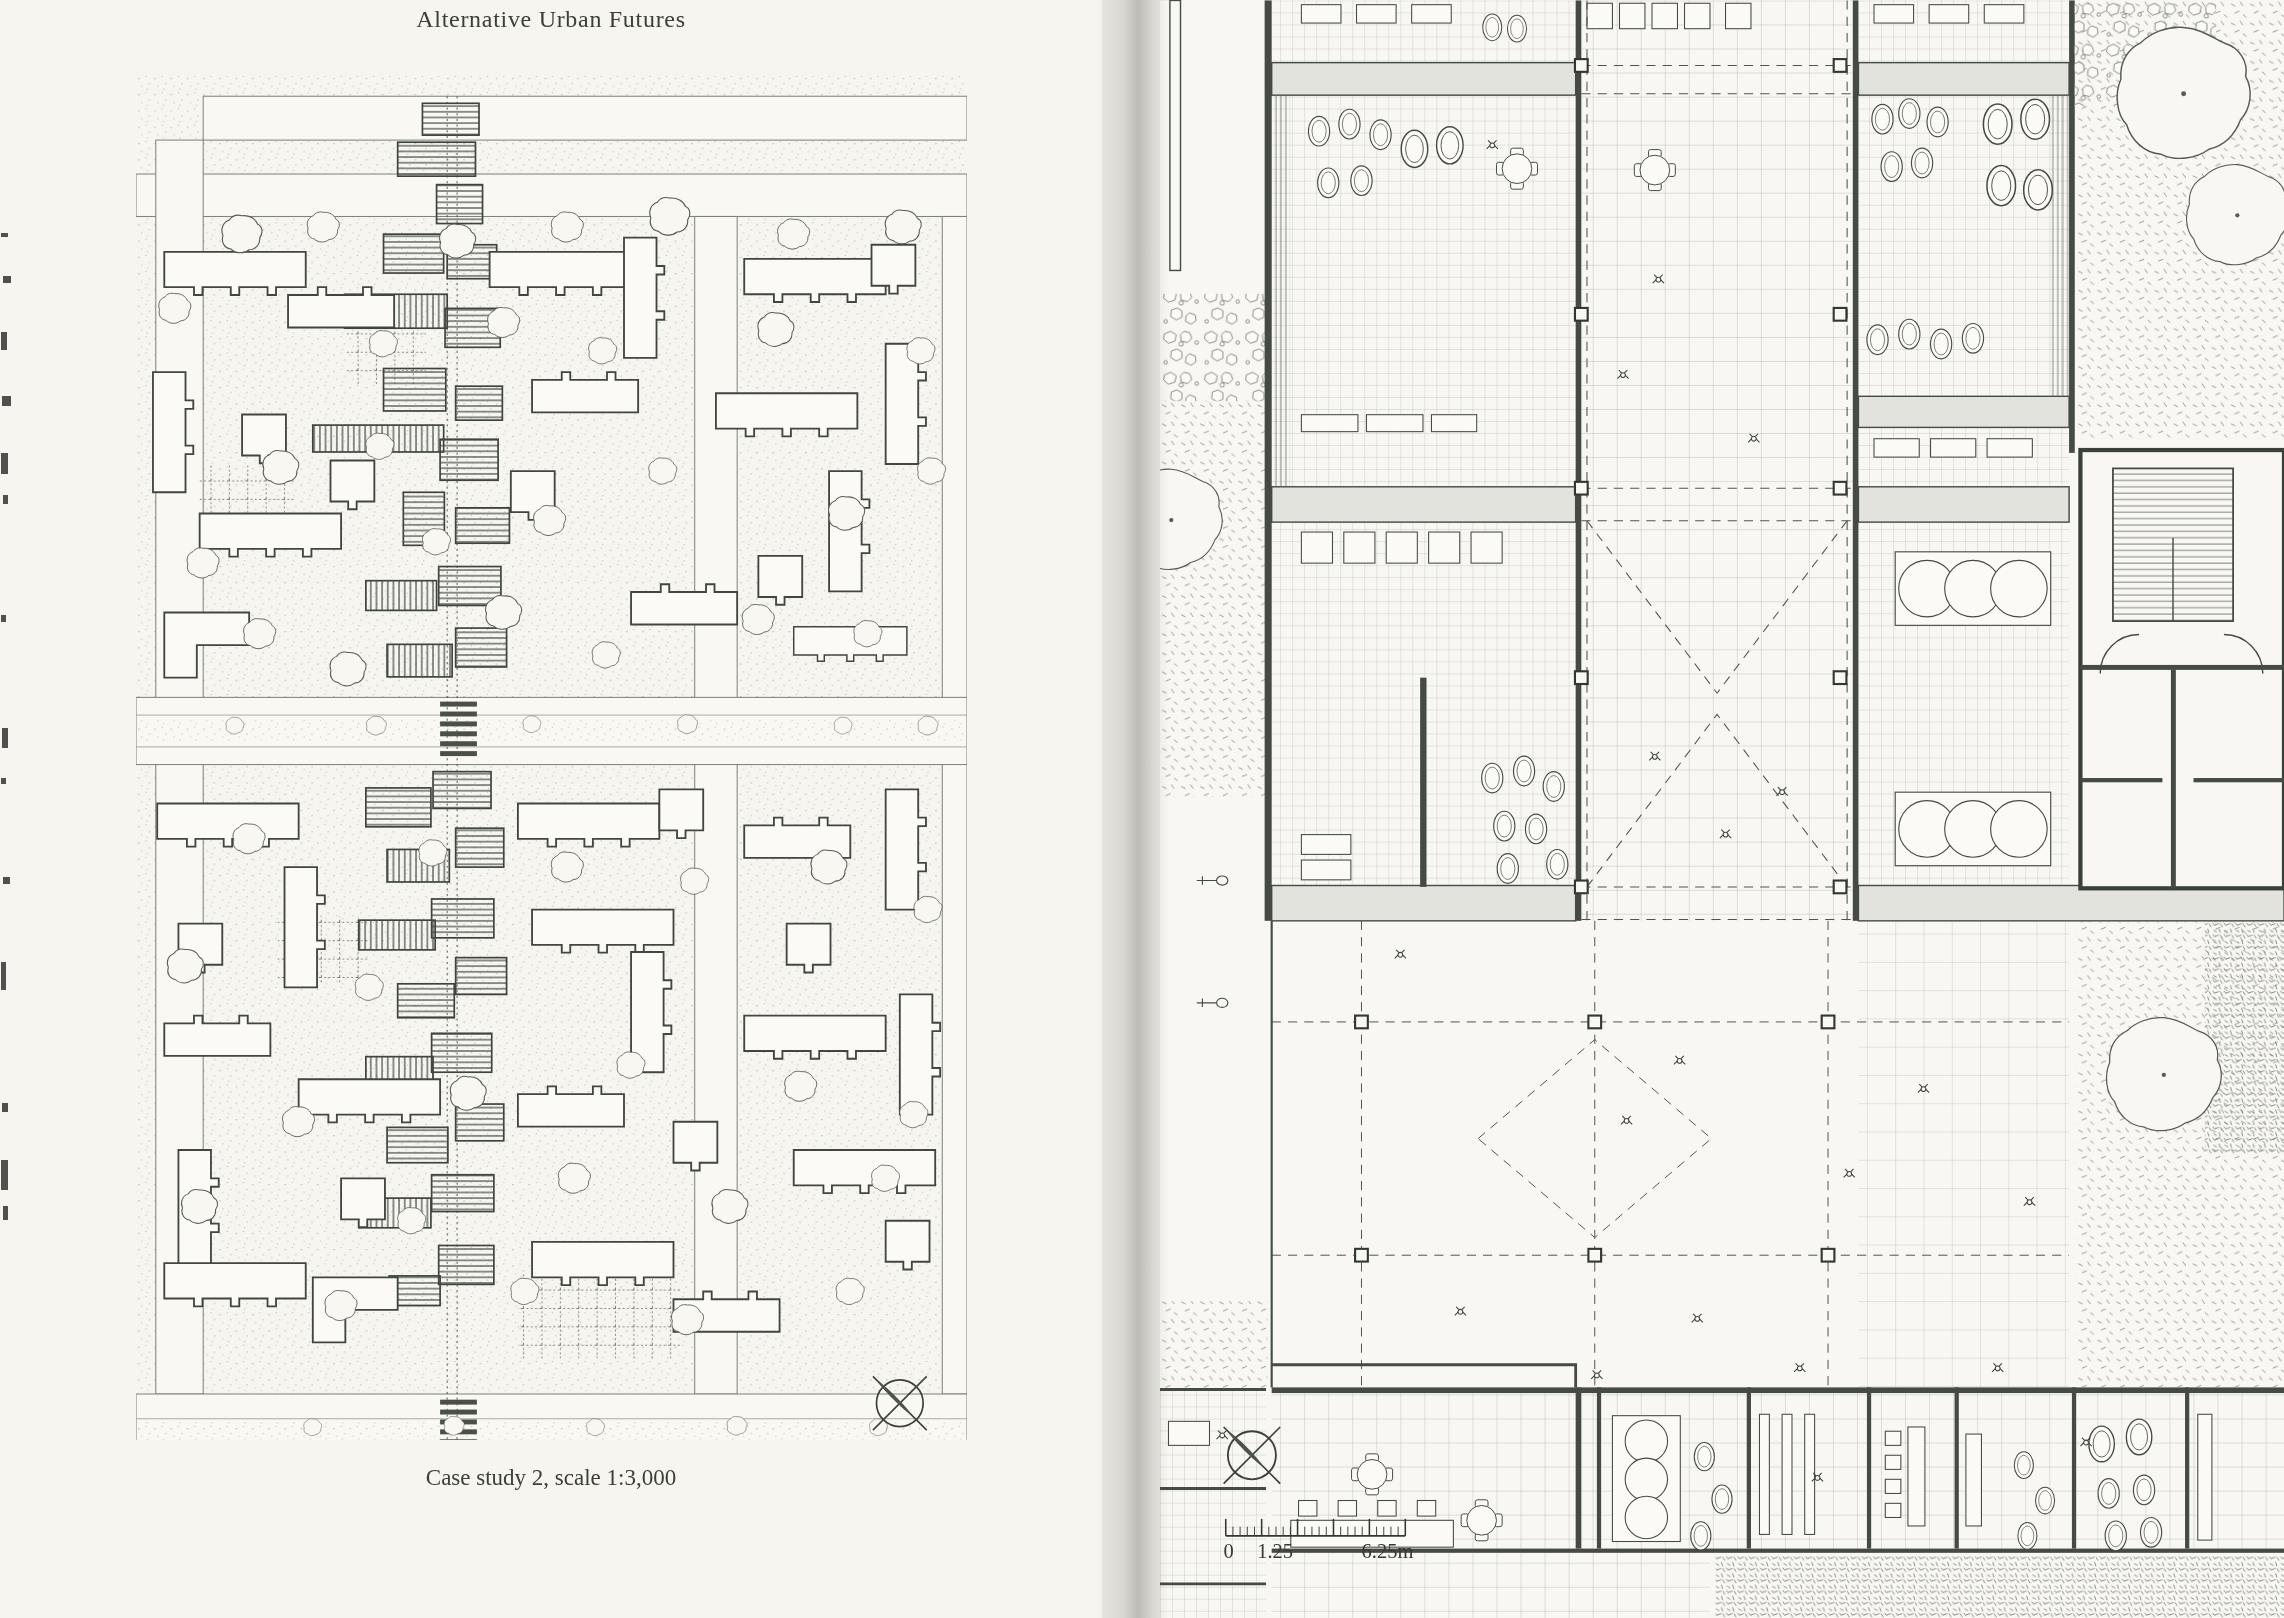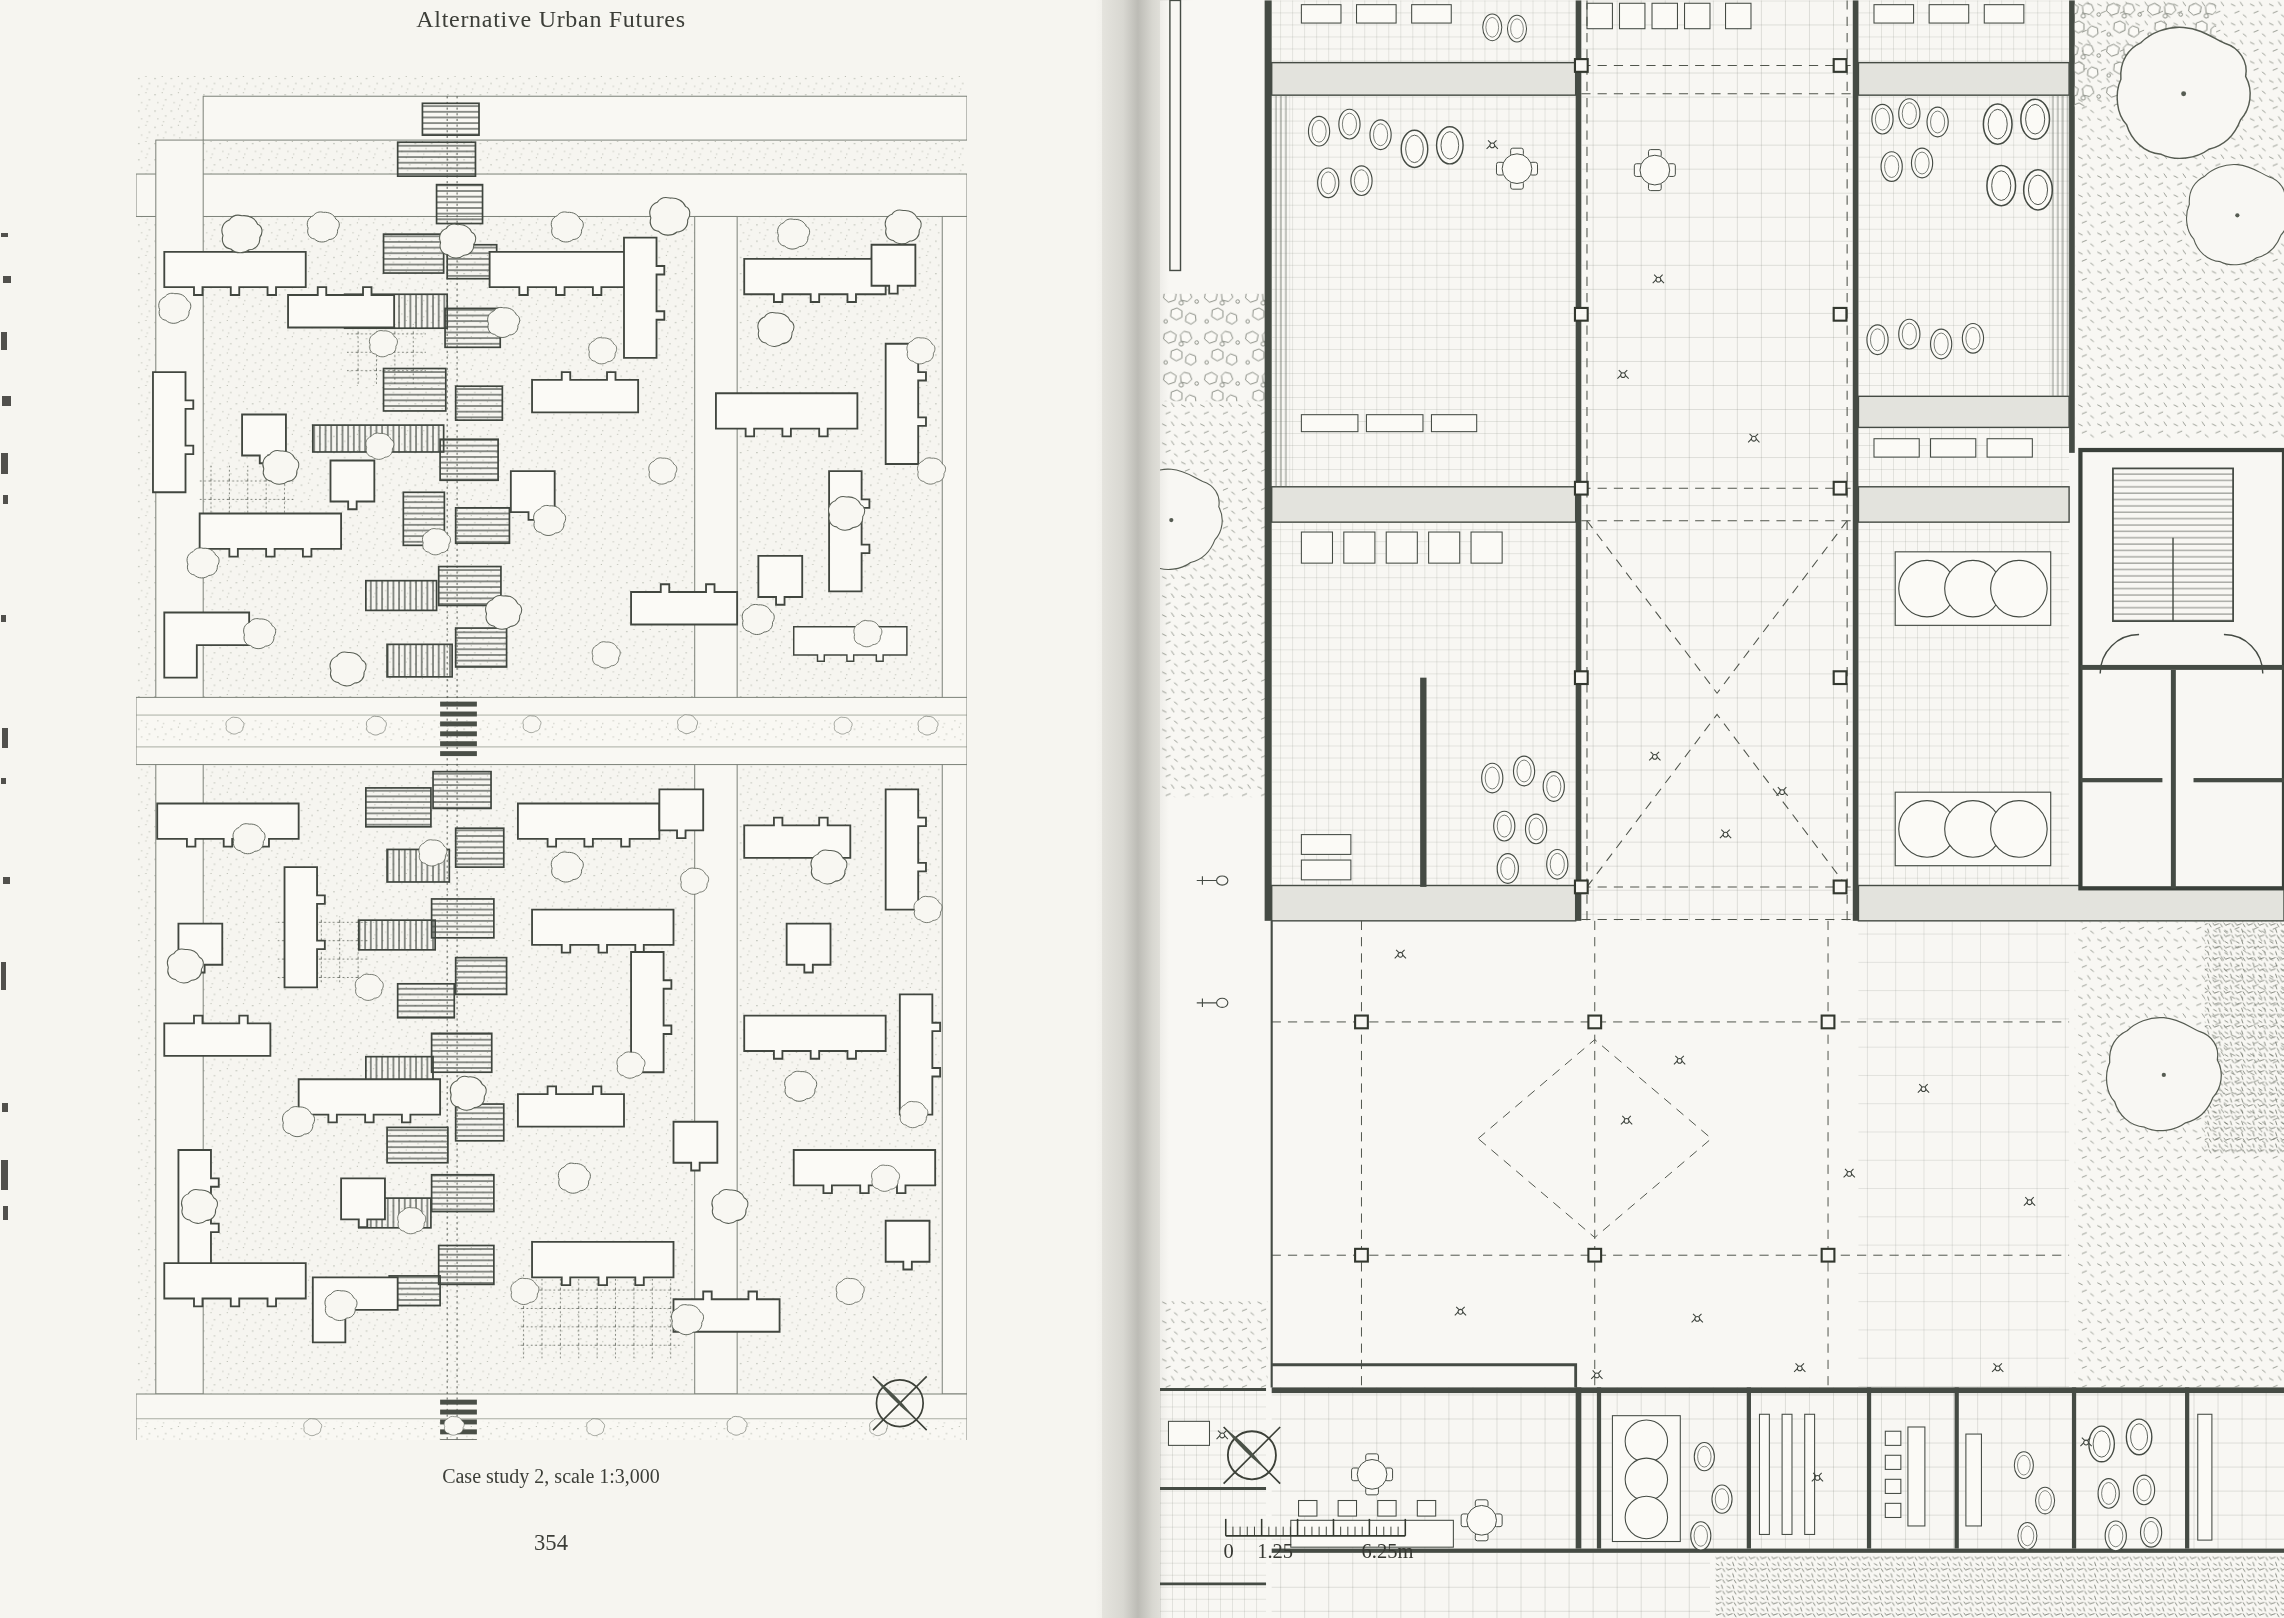--- a/index.html
+++ b/index.html
@@ -8,21 +8,21 @@
   .page{position:absolute;top:0;height:1619px;}
   #page-left{left:0;width:1102px;background:#f6f5f0;}
   #page-right{left:1160px;width:1124px;background:#f8f7f3;}
   #gutter{position:absolute;top:0;left:1095px;width:74px;height:1619px;
     background:linear-gradient(to right,rgba(70,70,62,0) 0%,rgba(70,70,62,.10) 38%,
       rgba(55,55,48,.25) 58%,rgba(70,70,62,.10) 78%,rgba(70,70,62,0) 100%);}
   #right-edge-shade{position:absolute;top:0;left:0;width:33px;height:1619px;
     background:linear-gradient(to right,rgba(60,60,52,.14),rgba(60,60,52,0));}
   .centered-text{position:absolute;left:0;width:1102px;text-align:center;color:#3c3e38;}
   #running-head{top:5.7px;font-size:24px;letter-spacing:0.7px;}
-  #caption{top:1465px;font-size:20px;}
+  #caption{top:1465px;font-size:23px;}
   #page-number{top:1530px;font-size:22.6px;}
   .scale-label{position:absolute;font-size:20.5px;color:#363832;font-family:"Liberation Serif",serif;}
   #sl-0{left:58px;top:1540px;width:21px;text-align:center;}
   #sl-1{left:76px;top:1540px;width:57px;text-align:right;}
   #sl-2{left:185px;top:1540px;width:85px;text-align:center;}
   svg{position:absolute;display:block;}
   #site-plan{left:136px;top:75px;}
   #floor-plan{left:0;top:0;}
   .artifact{position:absolute;background:#2c2c27;opacity:.82;}
 </style>
@@ -266,21 +266,20 @@
         </g>
 
       <g transform="translate(1080,1878)">
         <circle r="33" fill="none" stroke="#3c4038" stroke-width="2.4"></circle>
         <path d="M-38,-38 L38,38 M38,-38 L-38,38" stroke="#3c4038" stroke-width="2.2"></path>
         <path d="M-36,-36 C-18,-22 2,-4 18,18 C6,10 -16,-10 -36,-36 Z" fill="#4b5248"></path>
       </g>
     </svg>
 
     <div class="centered-text" id="caption">Case study 2, scale 1:3,000</div>
-    <div class="centered-text" id="page-number">354</div>
   </div>
 
   <div class="page" id="page-right">
     <div id="right-edge-shade"></div>
 
     <svg id="floor-plan" width="1124" height="1619" viewBox="0 0 1590 2289">
       <defs>
         <pattern id="g17" width="17" height="17" patternUnits="userSpaceOnUse">
           <path d="M17 0 H0 V17" fill="none" stroke="#6f746b" stroke-opacity=".55" stroke-width=".8"></path>
         </pattern>

